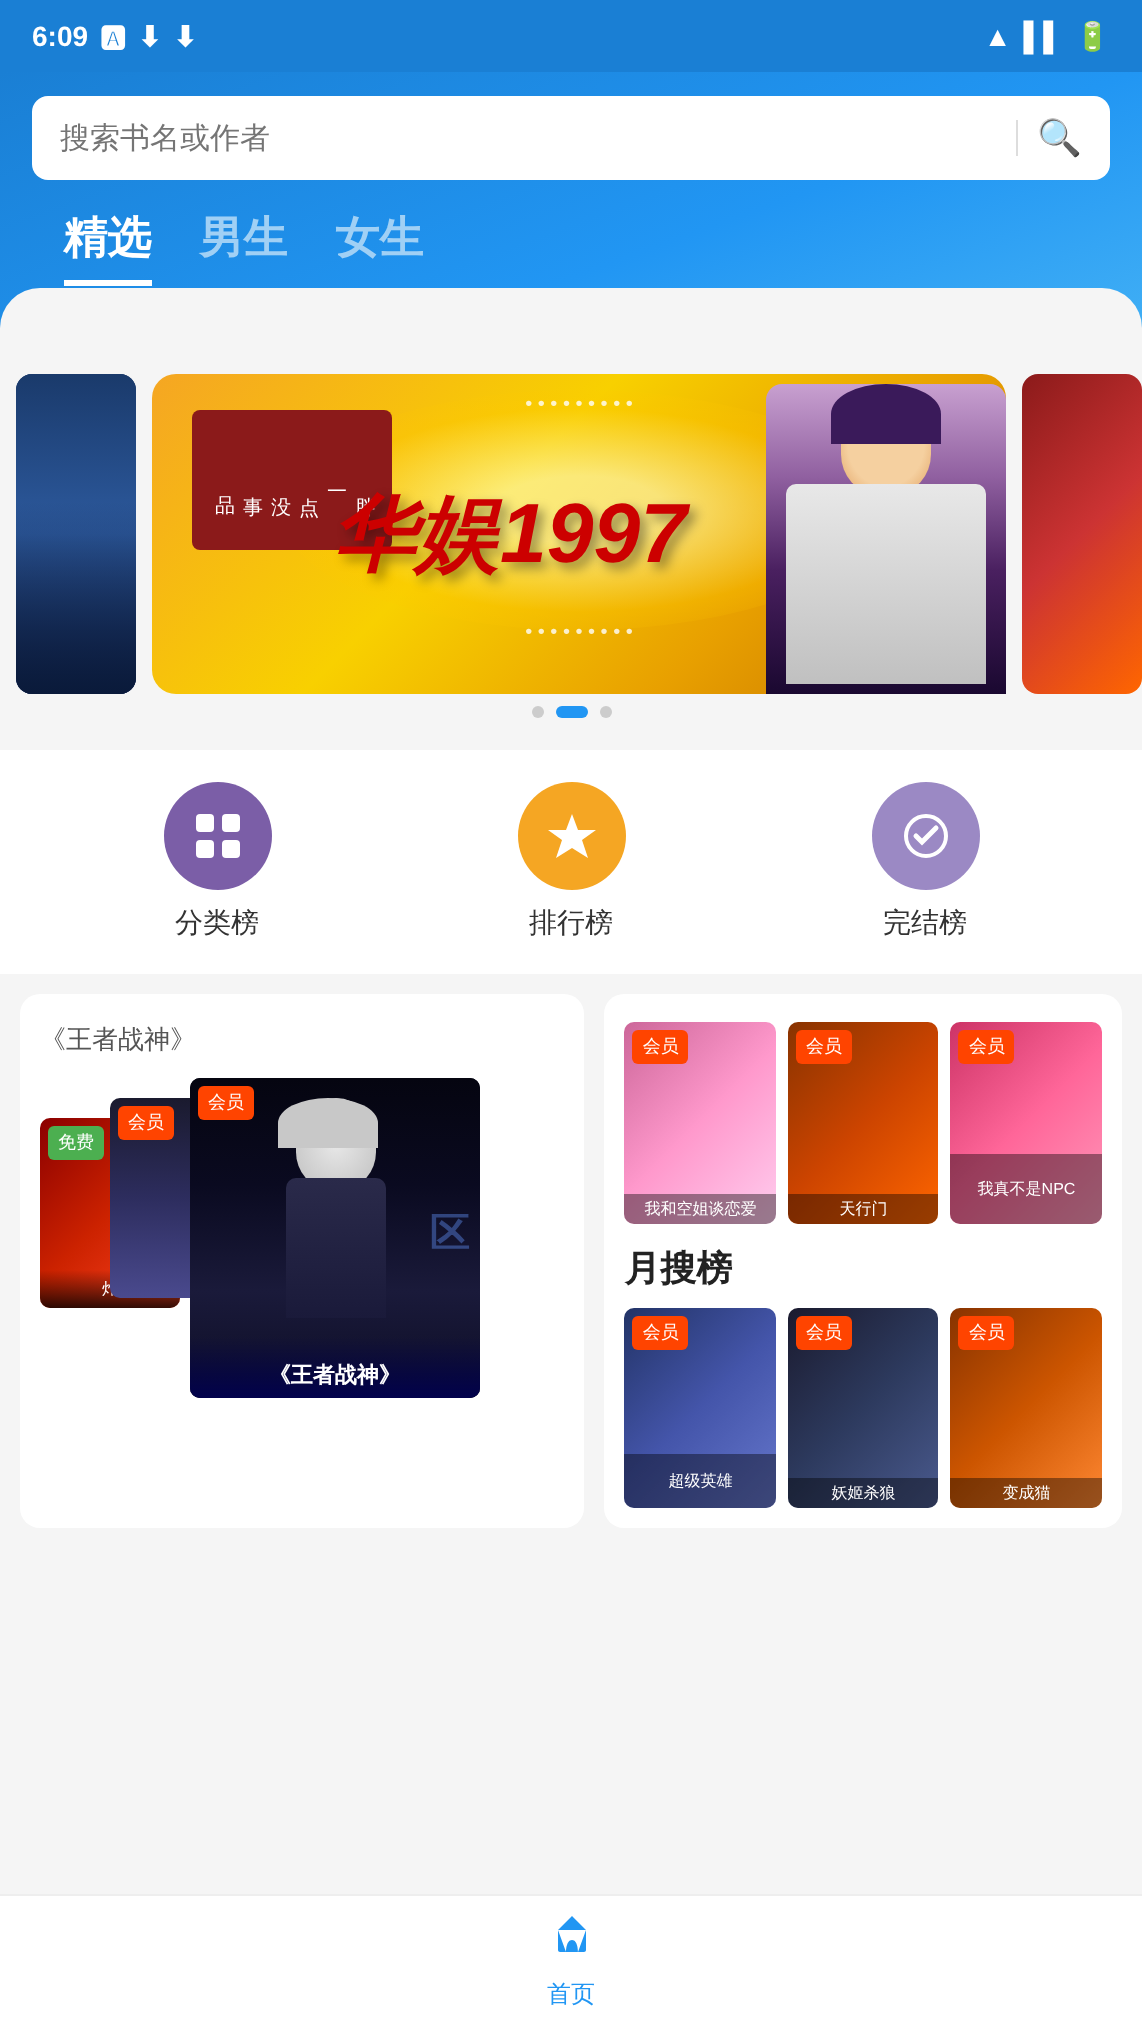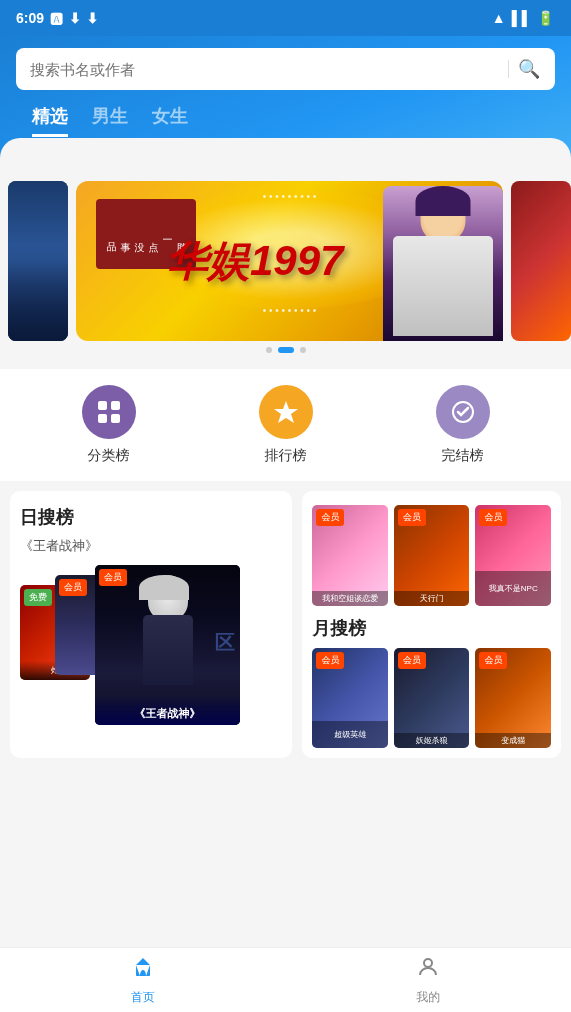--- a/index.html
+++ b/index.html
@@ -74,21 +74,21 @@
     
     .tabs {
       display: flex;
       gap: 24px;
       padding: 14px 16px 0;
       background: transparent;
       position: relative;
       z-index: 1;
     }
     .tab {
-      font-size: 18px;
+      font-size: 22px;
       font-weight: 600;
       color: #a0d0f5;
       cursor: pointer;
       padding-bottom: 6px;
     }
     .tab.active {
       color: white;
       border-bottom: 3px solid white;
     }
 
@@ -445,21 +445,20 @@
           <path d="M8 13 L11 16 L18 9" stroke="white" stroke-width="2.5" fill="none" stroke-linecap="round"></path>
         </svg>
       </div>
       <span class="cat-label">完结榜</span>
     </div>
   </div>
 
   <div class="panel-row" style="padding: 0 10px;">
 
     <div class="left-panel">
-      <div class="rank-title">日搜榜</div>
       <div class="rank-subtitle">《王者战神》</div>
       <div class="book-stack">
 
         <div class="book-cover book-cover-1">
           <div class="book-badge free">免费</div>
           <div style="width:100%;height:100%;background:linear-gradient(135deg,#8b0000,#cc2200,#ff4422);display:flex;align-items:flex-end;">
             <div style="background:linear-gradient(transparent,rgba(0,0,0,0.8));width:100%;padding:4px 2px;color:white;font-size:8px;text-align:center;">炸</div>
           </div>
         </div>
 
@@ -542,22 +541,13 @@
 
 <div class="bottom-nav">
   <div class="nav-item active">
     <div class="nav-icon">
       <svg width="24" height="24" viewBox="0 0 24 24" fill="#2196f3">
         <path d="M3 12L5 10M5 10L12 3L19 10M5 10V20C5 20.5523 5.44772 21 6 21H9M19 10L21 12M19 10V20C19 20.5523 18.5523 21 18 21H15M9 21C9 21 9 15 12 15C15 15 15 21 15 21M9 21H15"></path>
       </svg>
     </div>
     <span class="nav-label">首页</span>
   </div>
-  <div class="nav-item">
-    <div class="nav-icon">
-      <svg width="24" height="24" viewBox="0 0 24 24" fill="none" stroke="#888" stroke-width="2">
-        <circle cx="12" cy="8" r="4"></circle>
-        <path d="M4 20c0-4 3.6-7 8-7s8 3 8 7"></path>
-      </svg>
-    </div>
-    <span class="nav-label">我的</span>
-  </div>
 </div>
 
 </body></html>

